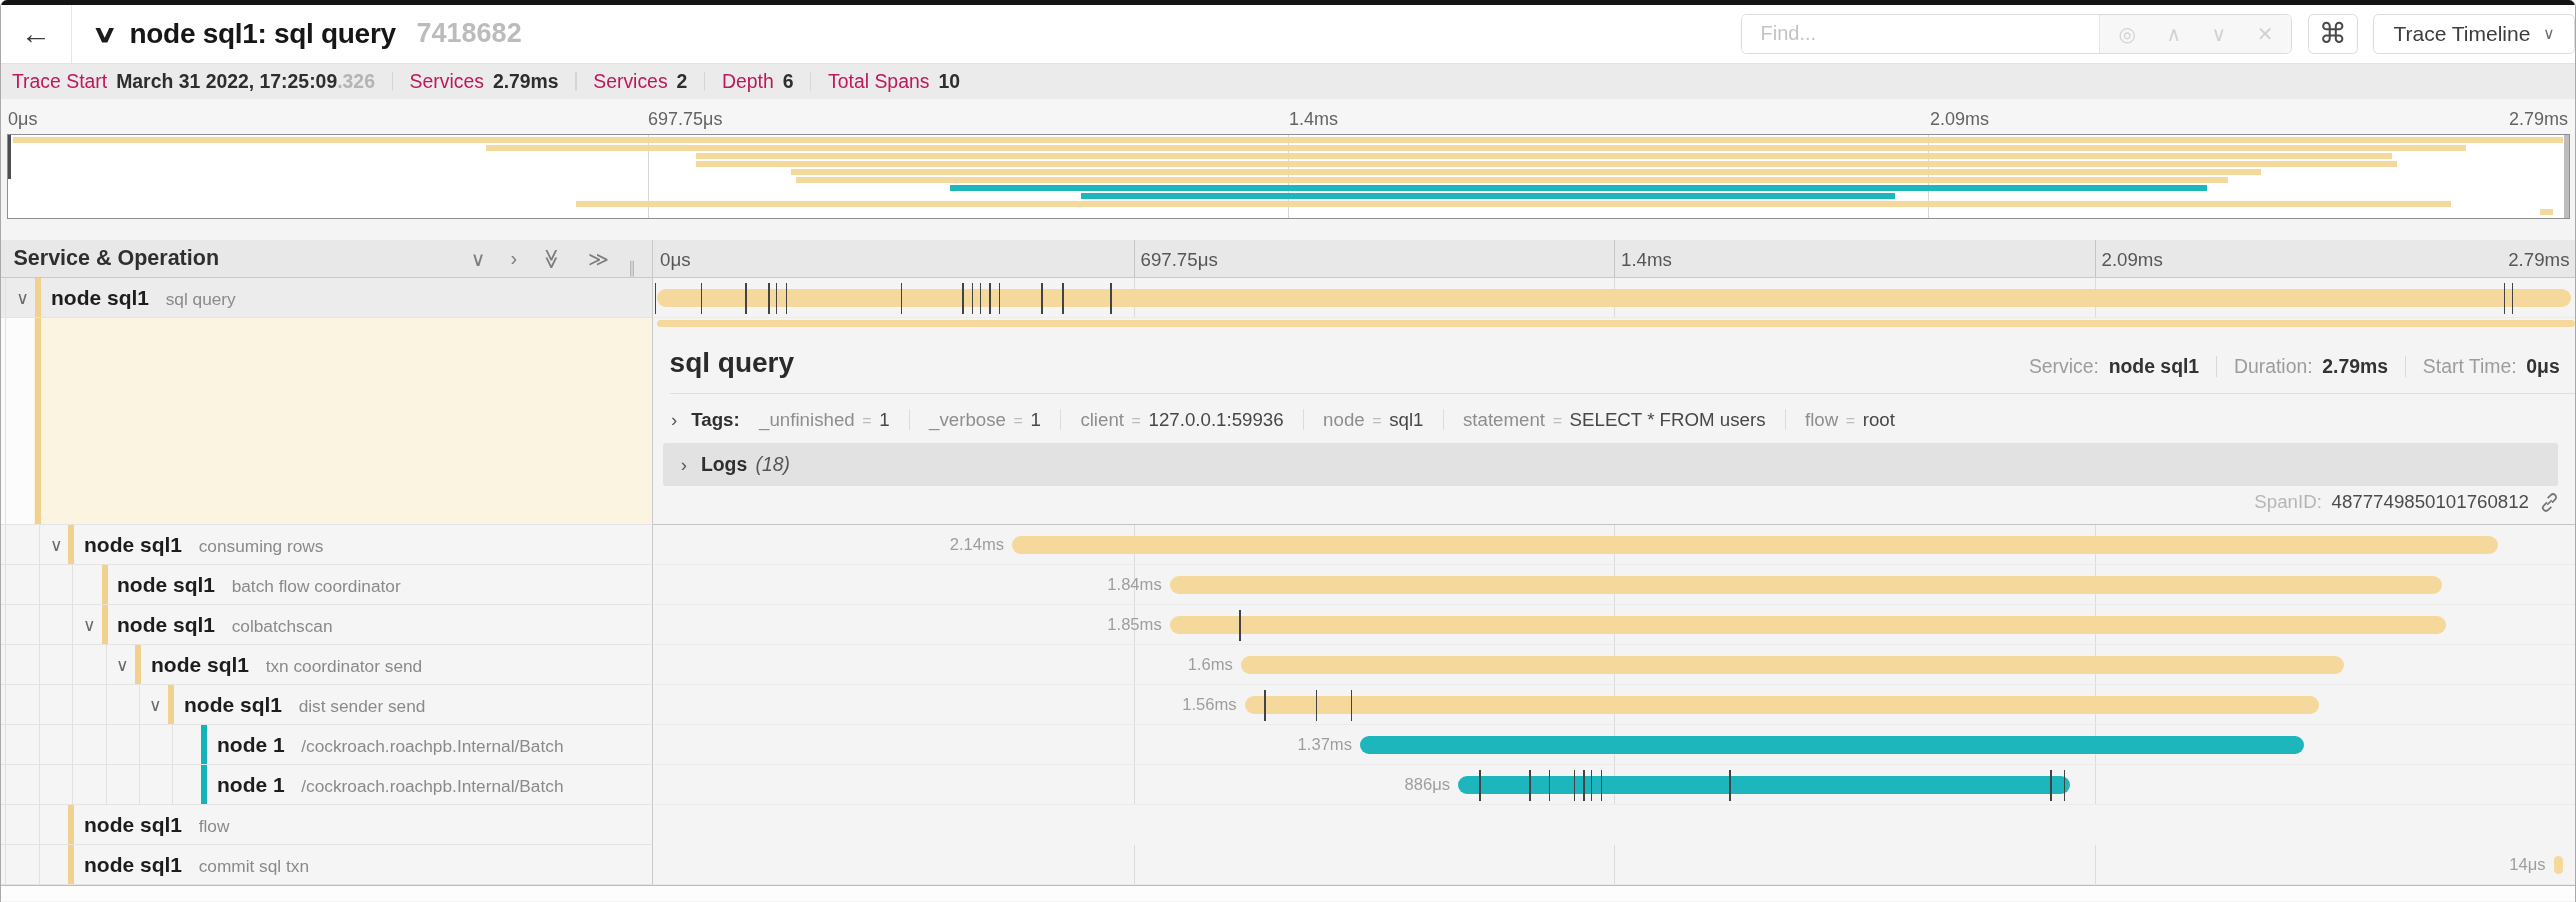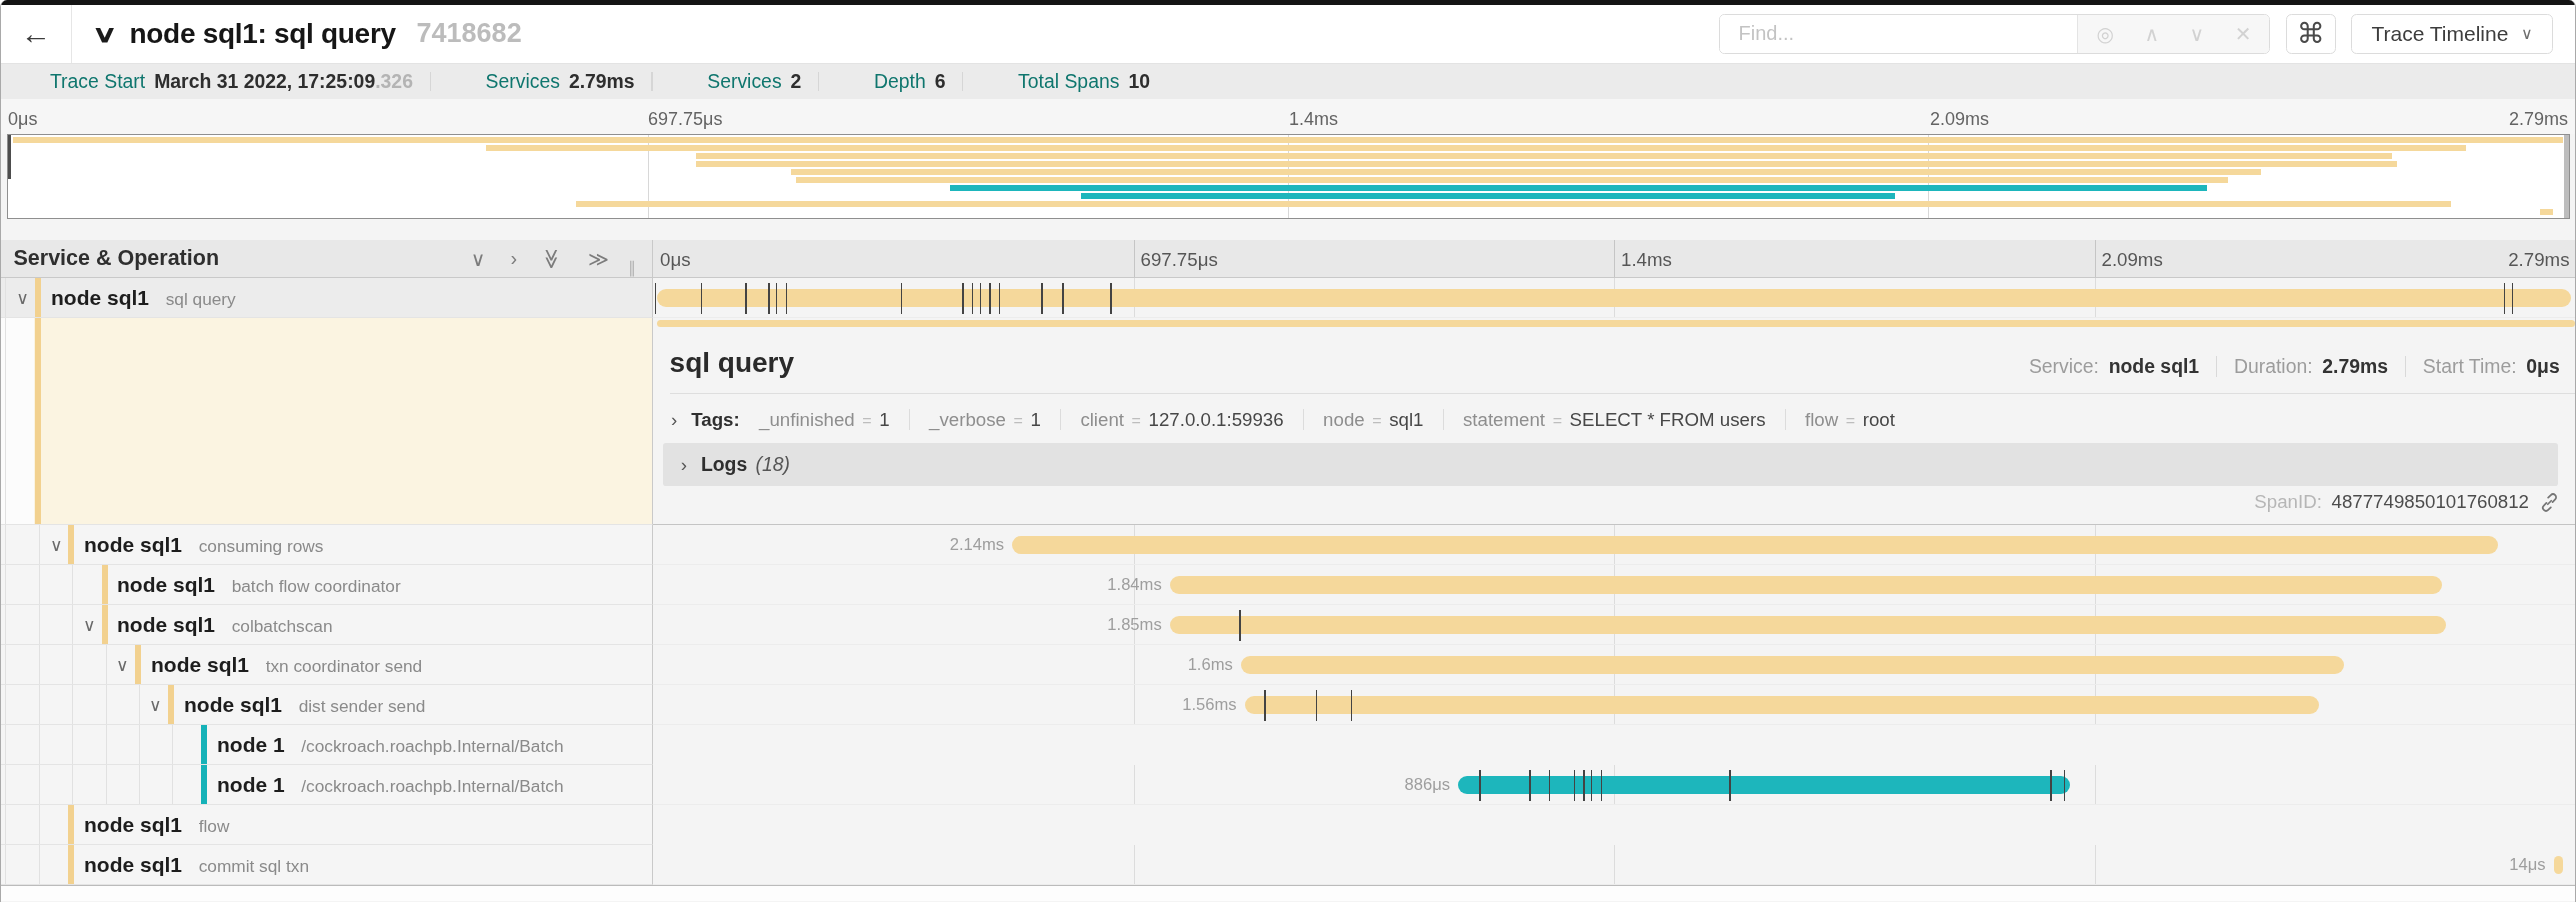--- a/index.html
+++ b/index.html
@@ -11,38 +11,38 @@
 
   
   .app-header { height:59px; background:#fff; border-bottom:0.7px solid #e3e3e3;
                 display:flex; align-items:center; position:relative; }
   .back-btn { width:71px; height:100%; border-right:0.7px solid #e6e6e6; display:flex;
               align-items:center; justify-content:center; font-size:30.5px; color:#3c3c3c; cursor:pointer; }
   .title-wrap { display:flex; align-items:center; margin-left:23.6px; gap:16.6px; }
   .title-chevron { font-size:23.6px; color:#1b1b1b; font-weight:bold; transform:scaleX(1.5); }
   .page-title { font-size:28px; font-weight:bold; color:#161616; letter-spacing:-0.3px; white-space:nowrap; }
   .trace-id { font-size:27px; color:#bcbcbc; font-weight:bold; margin-left:4.2px; }
-  .header-right { margin-left:auto; display:flex; gap:15.3px; margin-right:22px; }
+  .header-right { margin-left:auto; display:flex; gap:15.3px; }
   .find-group { display:flex; height:40px; border:0.7px solid #dcdcdc; border-radius:5.5px; overflow:hidden; background:#fff; }
   .find-input { width:357px; border:none; outline:none; padding:0 18px; font-size:20px; color:#444; }
   .find-input::placeholder { color:#c3c3c3; }
   .find-icons { display:flex; align-items:center; background:#f7f7f7; border-left:0.7px solid #e4e4e4;
                 padding:0 18px; gap:30.5px; color:#d2d2d2; font-size:20px; }
   .find-icons span { cursor:pointer; }
   .kbd-btn { height:40px; width:50px; border:0.7px solid #dcdcdc; border-radius:5.5px; background:#fff;
              display:flex; align-items:center; justify-content:center; font-size:28px; color:#4a4a4a; cursor:pointer; }
   .view-btn { height:40px; border:0.7px solid #dcdcdc; border-radius:5.5px; background:#fff; display:flex;
               align-items:center; padding:0 19.4px; font-size:21px; color:#3d3d3d; gap:12.5px; cursor:pointer; }
   .view-chevron { font-size:16px; color:#6f6f6f; }
 
   
   .summary-bar { height:35px; background:#ebebeb; display:flex; align-items:center;
                  padding-left:11px; font-size:19.4px; }
   .sum-item { display:flex; align-items:center; white-space:nowrap; }
-  .sum-label { color:#0f766e; margin-right:9px;margin-left:38px; }
+  .sum-label { color:#be185d; margin-right:9px; }
   .sum-value { color:#2e2e2e; font-weight:bold; }
   .sum-suffix { color:#b4b4b4; font-weight:bold; }
   .sum-sep { width:1.4px; height:19.4px; background:#d6d6d6; margin:0 16.6px; }
 
   
   .mm-labels { height:35px; position:relative; background:#f6f6f6; font-size:18px; color:#636363; }
   .mm-label { position:absolute; bottom:4.2px; white-space:nowrap; }
   .mm-canvas { height:85px; margin:0 5.5px; background:#fff; border:1.4px solid #8f8f8f;
                position:relative; padding:1.4px 0; }
   .mm-grid { position:absolute; top:0; bottom:0; width:0.7px; background:#d8d8d8; }
@@ -475,20 +475,27 @@
             <div class="guide" style="left: 71px;"></div>
             <div class="guide" style="left: 105px;"></div>
             <div class="guide" style="left: 138px;"></div>
             <div class="guide" style="left: 171px;"></div>
             <div class="accent" style="left: 200px; background: rgb(21, 178, 184);"></div>
             <div class="row-label-wrap" style="left: 216px;">
               <span class="svc-name">node 1</span>
               <span class="op-name">/cockroach.roachpb.Internal/Batch</span>
             </div>
           </div>
+          <div class="row-right">
+            <div class="tl-grid" style="left: 25%;"></div>
+            <div class="tl-grid" style="left: 50%;"></div>
+            <div class="tl-grid" style="left: 75%;"></div>
+            <div class="span-bar" style="left: 36.8%; width: max(49.1%, 9px); background: rgb(29, 182, 188);"></div>
+            <div class="dur-label" style="left: 36.8%;">1.37ms</div>
+          </div>
         </div>
         <div class="row">
           <div class="row-left">
             <div class="guide" style="left: 3.5px;"></div>
             <div class="guide" style="left: 38px;"></div>
             <div class="guide" style="left: 71px;"></div>
             <div class="guide" style="left: 105px;"></div>
             <div class="guide" style="left: 138px;"></div>
             <div class="guide" style="left: 171px;"></div>
             <div class="accent" style="left: 200px; background: rgb(21, 178, 184);"></div>

